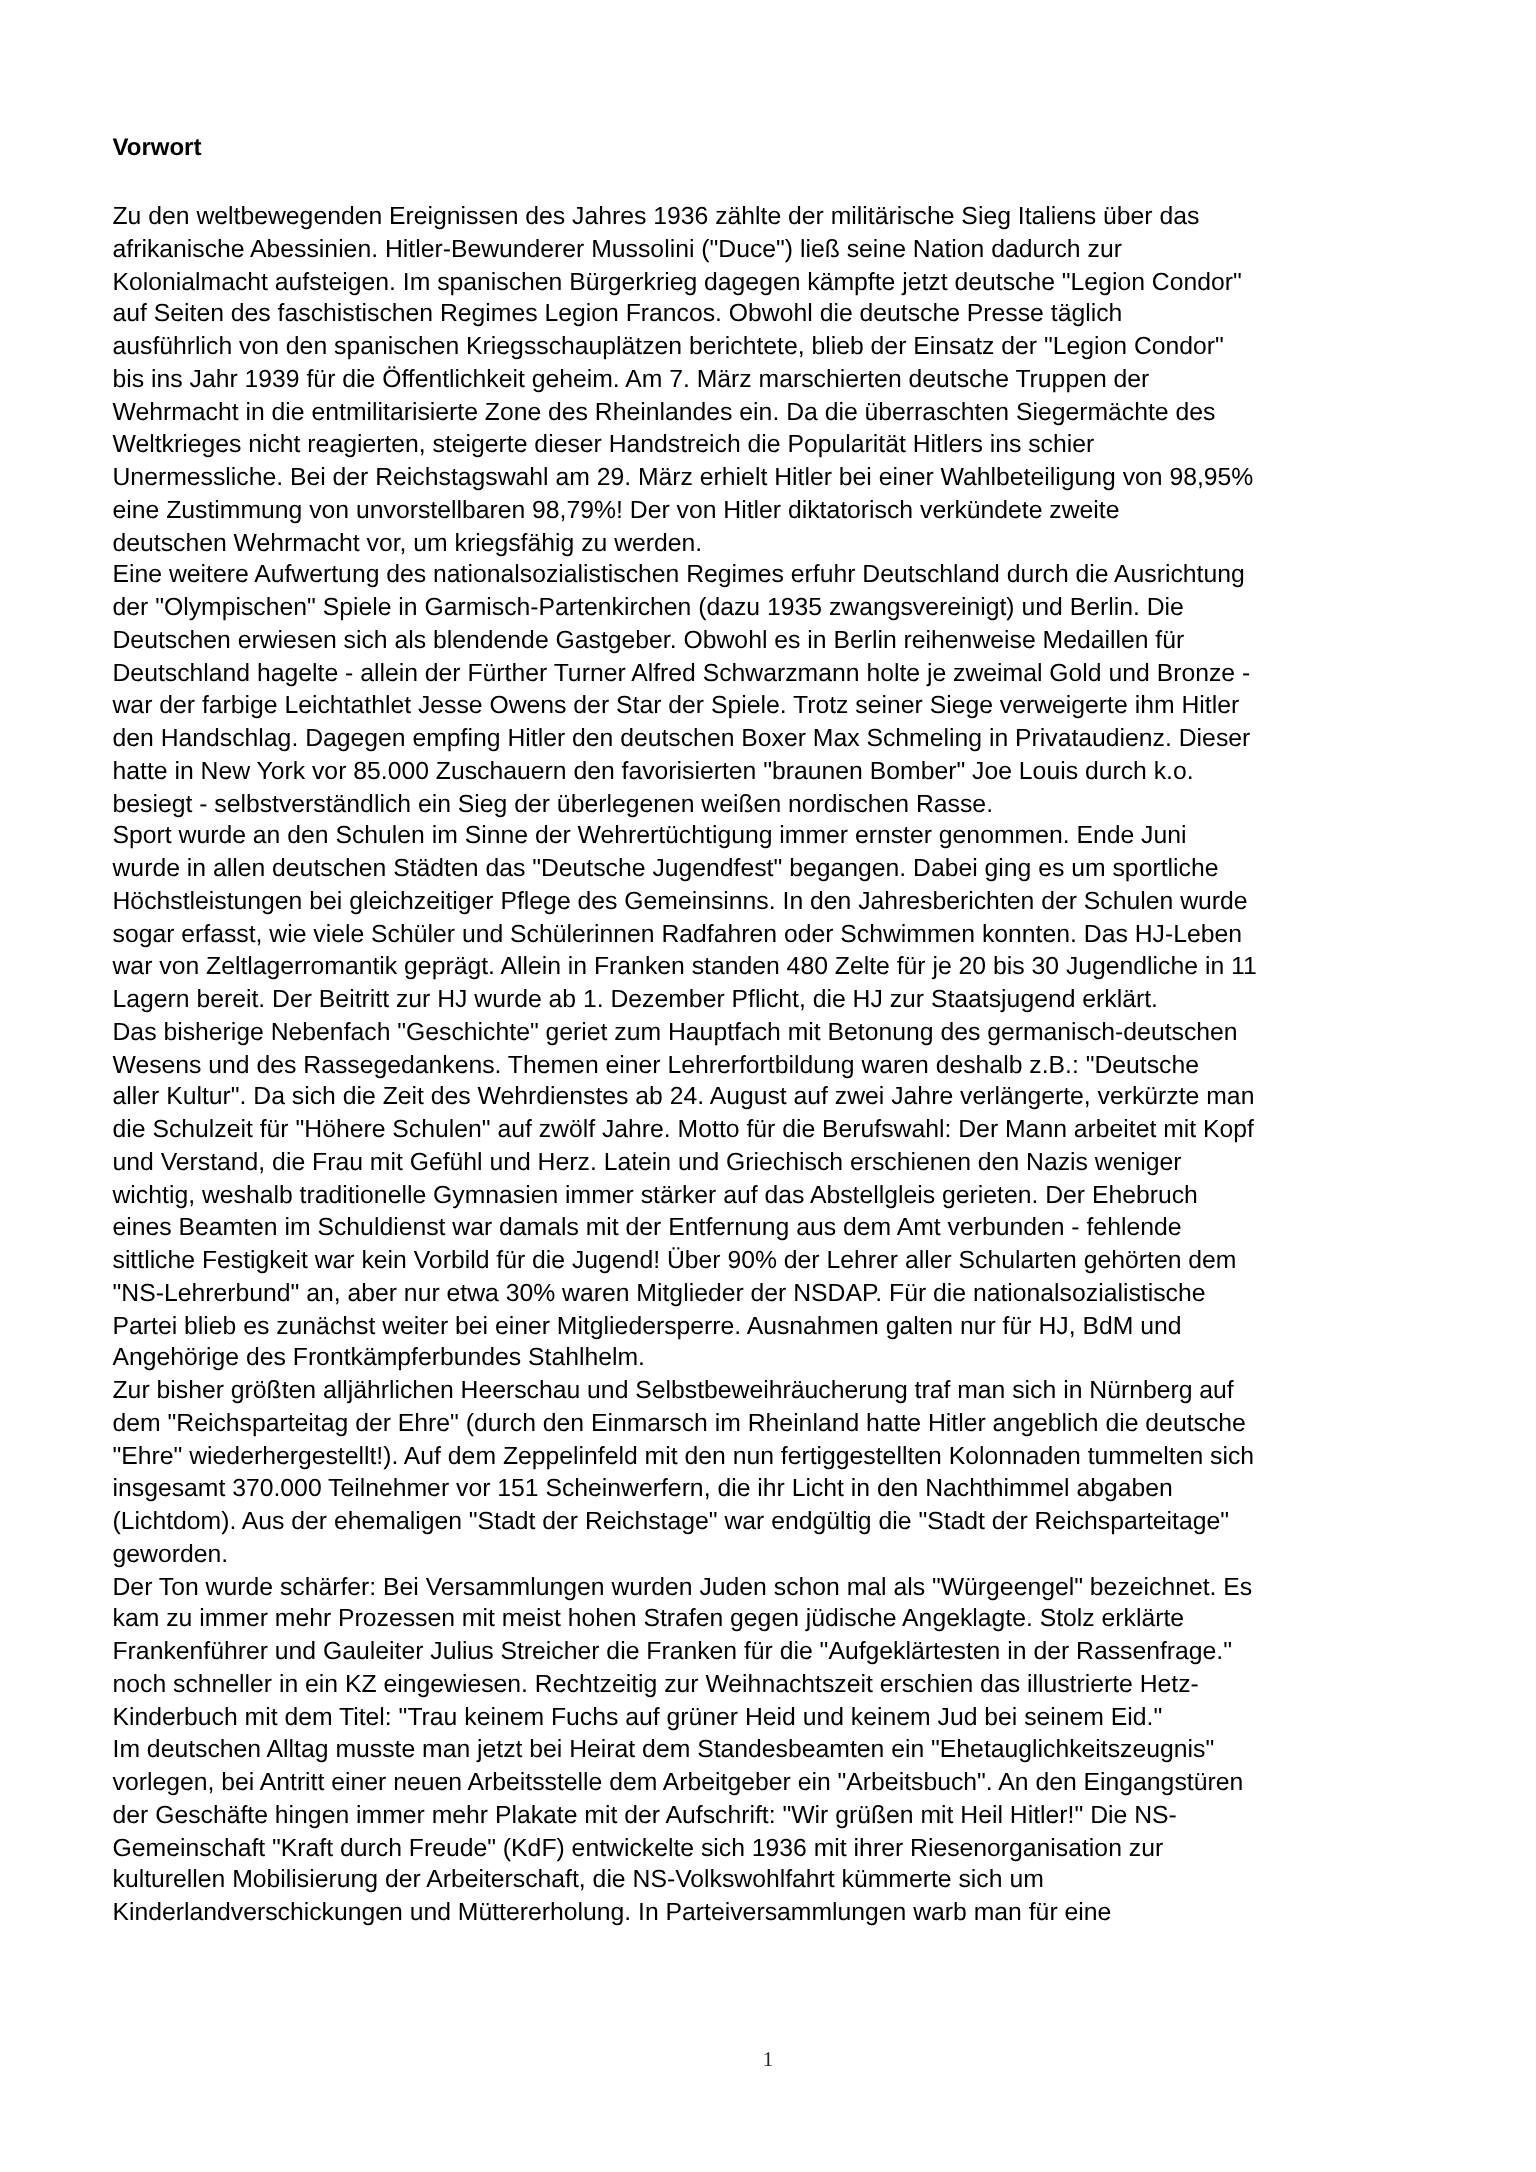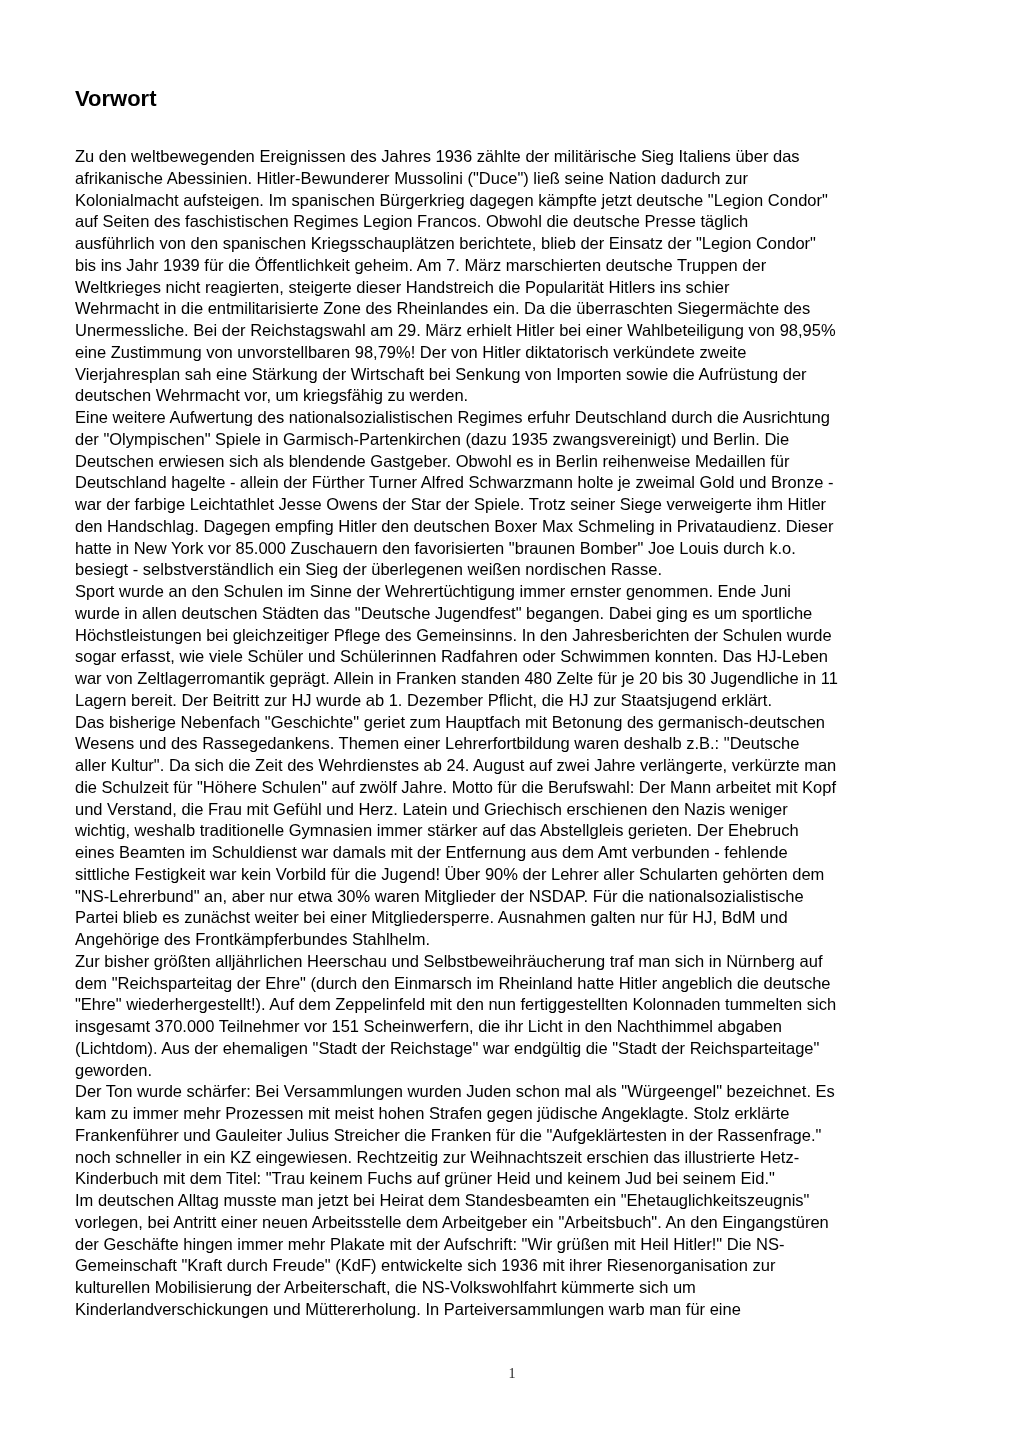--- a/index.html
+++ b/index.html
@@ -13,29 +13,29 @@
     height: 1448px;
     background: #ffffff;
     overflow: hidden;
     font-family: "Liberation Sans", "DejaVu Sans", sans-serif;
     color: #000000;
   }
   .doc-title {
     position: absolute;
     left: 75px;
     top: 88px;
-    font-size: 22px;
+    font-size: 16px;
     line-height: 21.75px;
     font-weight: bold;
     white-space: pre;
   }
   .doc-body {
     position: absolute;
     left: 75px;
-    top: 146px;
+    top: 134px;
     font-size: 16.5px;
   }
   .doc-body .line {
     line-height: 21.75px;
     height: 21.75px;
     white-space: pre;
   }
   .page-footer {
     position: absolute;
     left: 0;
@@ -53,25 +53,24 @@
 <div class="page">
   <div class="doc-title">Vorwort</div>
 
   <div class="doc-body">
       <div class="line">Zu den weltbewegenden Ereignissen des Jahres 1936 zählte der militärische Sieg Italiens über das</div>
       <div class="line">afrikanische Abessinien. Hitler-Bewunderer Mussolini ("Duce") ließ seine Nation dadurch zur</div>
       <div class="line">Kolonialmacht aufsteigen. Im spanischen Bürgerkrieg dagegen kämpfte jetzt deutsche "Legion Condor"</div>
       <div class="line">auf Seiten des faschistischen Regimes Legion Francos. Obwohl die deutsche Presse täglich</div>
       <div class="line">ausführlich von den spanischen Kriegsschauplätzen berichtete, blieb der Einsatz der "Legion Condor"</div>
       <div class="line">bis ins Jahr 1939 für die Öffentlichkeit geheim. Am 7. März marschierten deutsche Truppen der</div>
+      <div class="line">Wehrmacht in die entmilitarisierte Zone des Rheinlandes ein. Da die überraschten Siegermächte des</div>
       <div class="line">Weltkrieges nicht reagierten, steigerte dieser Handstreich die Popularität Hitlers ins schier</div>
-      <div class="line">Wehrmacht in die entmilitarisierte Zone des Rheinlandes ein. Da die überraschten Siegermächte des</div>
       <div class="line">Unermessliche. Bei der Reichstagswahl am 29. März erhielt Hitler bei einer Wahlbeteiligung von 98,95%</div>
       <div class="line">eine Zustimmung von unvorstellbaren 98,79%! Der von Hitler diktatorisch verkündete zweite</div>
-      <div class="line">Vierjahresplan sah eine Stärkung der Wirtschaft bei Senkung von Importen sowie die Aufrüstung der</div>
       <div class="line">deutschen Wehrmacht vor, um kriegsfähig zu werden.</div>
       <div class="line">Eine weitere Aufwertung des nationalsozialistischen Regimes erfuhr Deutschland durch die Ausrichtung</div>
       <div class="line">der "Olympischen" Spiele in Garmisch-Partenkirchen (dazu 1935 zwangsvereinigt) und Berlin. Die</div>
       <div class="line">Deutschen erwiesen sich als blendende Gastgeber. Obwohl es in Berlin reihenweise Medaillen für</div>
       <div class="line">Deutschland hagelte - allein der Fürther Turner Alfred Schwarzmann holte je zweimal Gold und Bronze -</div>
       <div class="line">war der farbige Leichtathlet Jesse Owens der Star der Spiele. Trotz seiner Siege verweigerte ihm Hitler</div>
       <div class="line">den Handschlag. Dagegen empfing Hitler den deutschen Boxer Max Schmeling in Privataudienz. Dieser</div>
       <div class="line">hatte in New York vor 85.000 Zuschauern den favorisierten "braunen Bomber" Joe Louis durch k.o.</div>
       <div class="line">besiegt - selbstverständlich ein Sieg der überlegenen weißen nordischen Rasse.</div>
       <div class="line">Sport wurde an den Schulen im Sinne der Wehrertüchtigung immer ernster genommen. Ende Juni</div>

